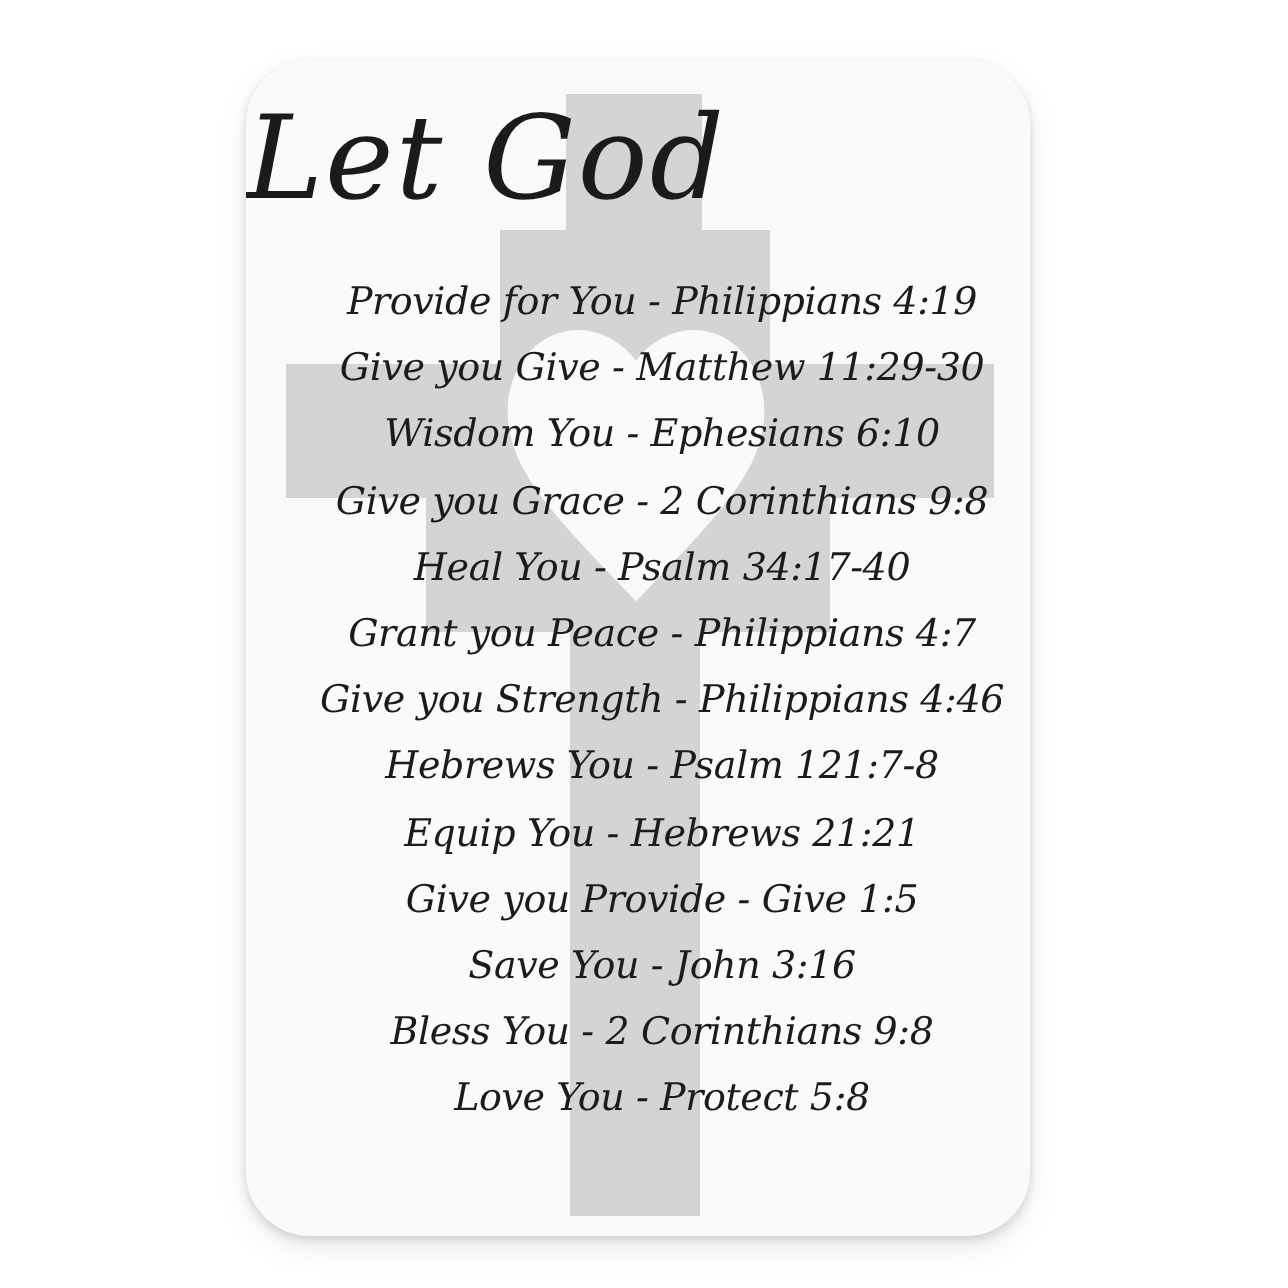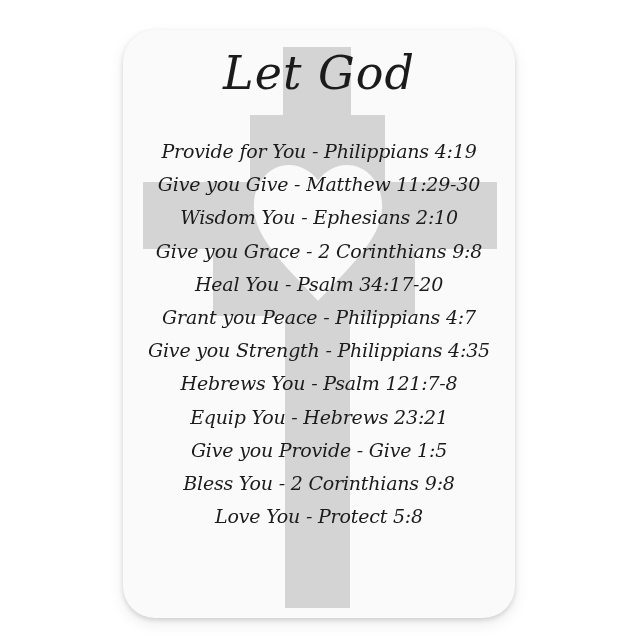--- a/index.html
+++ b/index.html
@@ -29,31 +29,31 @@
   .wm-tier3 {left:90px; top:219px;width:202px;height:67px;}
   .wm-stem  {left:162px;top:286px;width:65px; height:292px;}
   .wm-heart{
     position:absolute;left:118px;top:132px;width:154px;height:142px;
   }
   .wm-heart svg{display:block;width:100%;height:100%;}
   .wm-heart path{fill:var(--card-bg);}
   
   .title{
     position:absolute;left:0;top:18px;width:100%;
-    text-align:center;
+    text-align:left;
     font-style:italic;
     font-weight:400;
-    font-size:46px;
+    font-size:58px;
     color:var(--text-color);
     letter-spacing:1px;
     line-height:1.1;
   }
   
   .verses{
-    position:absolute;left:0;top:105px;width:100%;
+    position:absolute;left:12px;top:105px;width:100%;
   }
   .verse{
     height:33.2px;line-height:33.2px;
     text-align:center;white-space:nowrap;
     font-style:italic;
     font-size:19px;
     letter-spacing:-0.2px;
     color:var(--text-color);
   }
 </style>
@@ -76,37 +76,38 @@
       </div>
     </div>
 
     <div class="title">Let God</div>
 
     <div class="verses">
   <div class="verse"><span>Provide for You</span><span> - </span><span>Philippians 4:19</span></div>
 
   <div class="verse"><span>Give you Give</span><span> - </span><span>Matthew 11:29-30</span></div>
 
-  <div class="verse"><span>Wisdom You</span><span> - </span><span>Ephesians 2:10</span></div>
+  <div class="verse"><span>Wisdom You</span><span> - </span><span>Ephesians 6:10</span></div>
 
   <div class="verse"><span>Give you Grace</span><span> - </span><span>2 Corinthians 9:8</span></div>
 
-  <div class="verse"><span>Heal You</span><span> - </span><span>Psalm 34:17-20</span></div>
+  <div class="verse"><span>Heal You</span><span> - </span><span>Psalm 34:17-40</span></div>
 
   <div class="verse"><span>Grant you Peace</span><span> - </span><span>Philippians 4:7</span></div>
 
 
-  <div class="verse"><span>Give you Strength</span><span> - </span><span>Philippians 4:35</span></div>
+  <div class="verse"><span>Give you Strength</span><span> - </span><span>Philippians 4:46</span></div>
 
   <div class="verse"><span>Hebrews You</span><span> - </span><span>Psalm 121:7-8</span></div>
 
-  <div class="verse"><span>Equip You</span><span> - </span><span>Hebrews 23:21</span></div>
+  <div class="verse"><span>Equip You</span><span> - </span><span>Hebrews 21:21</span></div>
 
   <div class="verse"><span>Give you Provide</span><span> - </span><span>Give 1:5</span></div>
 
+  <div class="verse"><span>Save You</span><span> - </span><span>John 3:16</span></div>
 
   <div class="verse"><span>Bless You</span><span> - </span><span>2 Corinthians 9:8</span></div>
 
   <div class="verse"><span>Love You</span><span> - </span><span>Protect 5:8</span></div>
 </div>
 
   </div>
 </div>
 
 </body></html>

